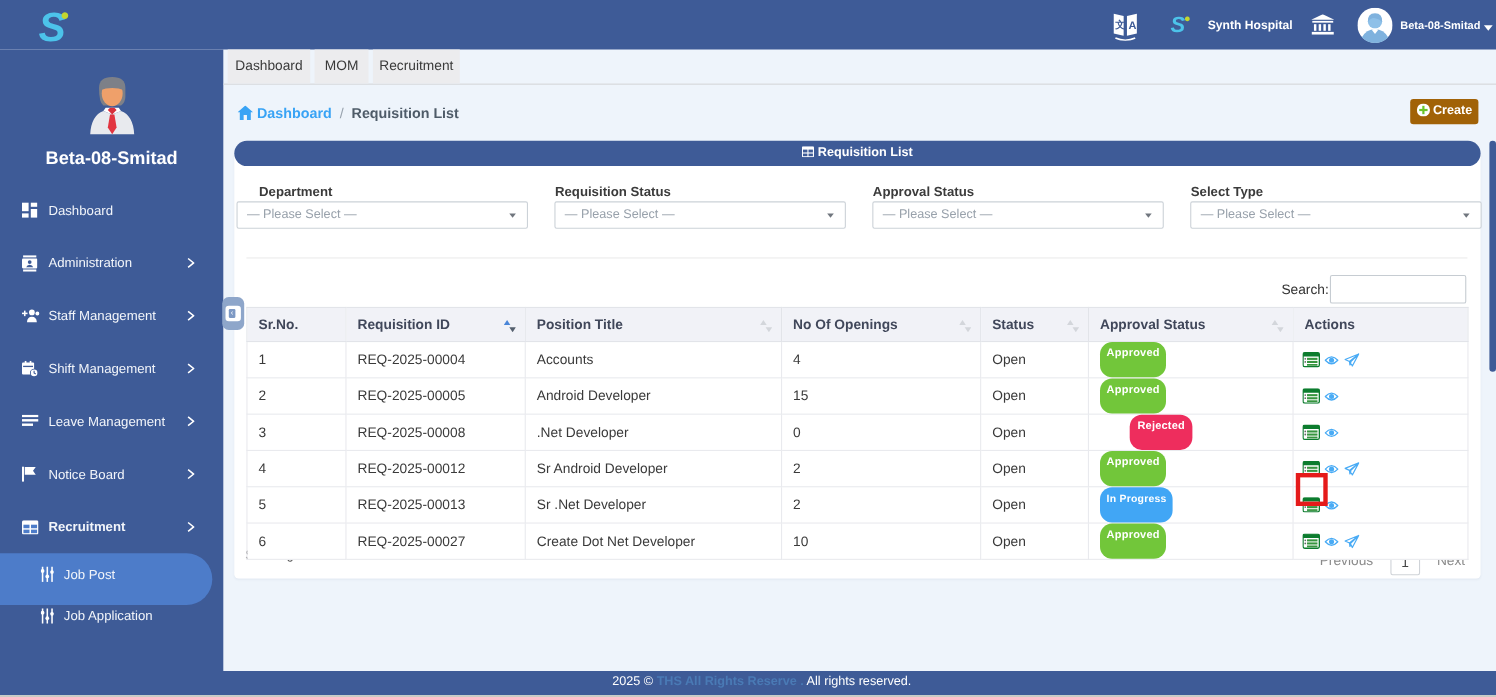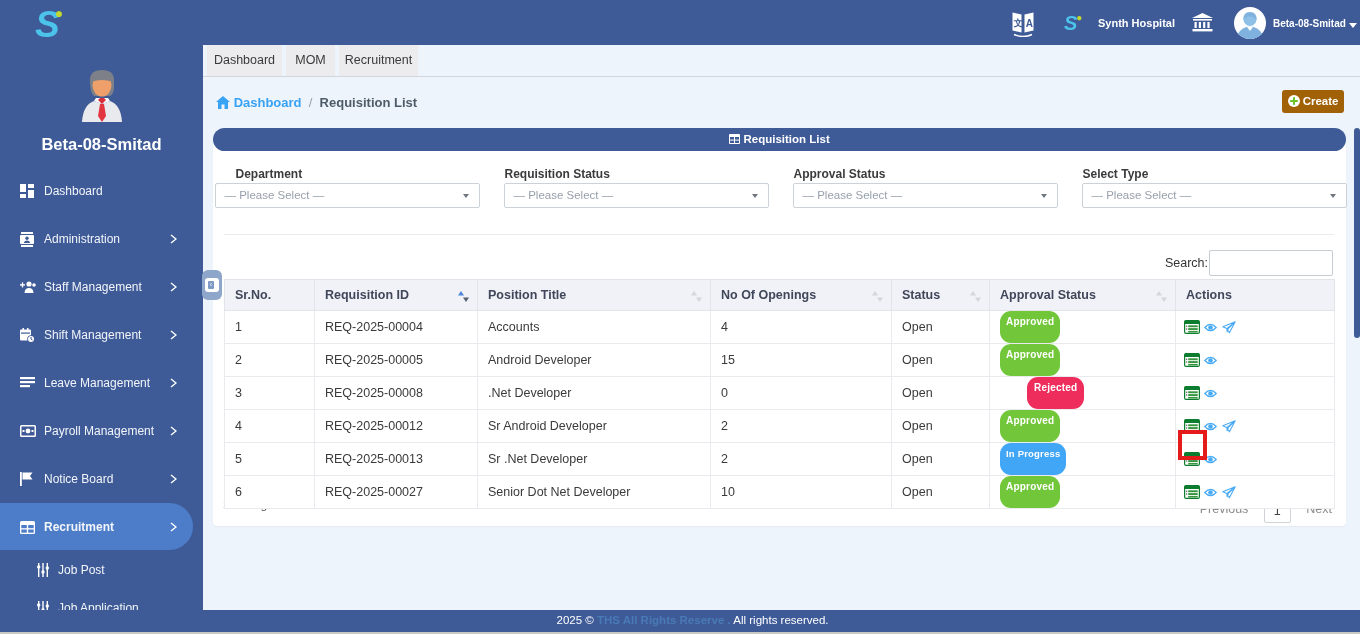--- a/index.html
+++ b/index.html
@@ -130,31 +130,20 @@
   <div class="menu-item"><i class="mi">
         <svg width="15" height="12" viewBox="0 0 15 12">
           <rect x="0" y="0" width="15" height="2.2" fill="#fff"></rect>
           <rect x="0" y="4" width="15" height="2.2" fill="#fff"></rect>
           <rect x="0" y="8" width="10" height="2.2" fill="#fff"></rect>
         </svg>
       </i>Leave Management<svg class="chev" width="7" height="10" viewBox="0 0 7 10">
         <path d="M1 1 L6 5 L1 9" stroke="#fff" stroke-width="1.4" fill="none"></path>
       </svg></div>
   <div class="menu-item"><i class="mi">
-        <svg width="16" height="12" viewBox="0 0 16 12">
-          <rect x="0" y="0" width="16" height="12" rx="1.5" fill="#fff"></rect>
-          <rect x="1.5" y="1.5" width="13" height="9" fill="#3e5b97"></rect>
-          <circle cx="8" cy="6" r="2.4" fill="#fff"></circle>
-          <rect x="2.5" y="5" width="2" height="2" fill="#fff"></rect>
-          <rect x="11.5" y="5" width="2" height="2" fill="#fff"></rect>
-        </svg>
-      </i>Payroll Management<svg class="chev" width="7" height="10" viewBox="0 0 7 10">
-        <path d="M1 1 L6 5 L1 9" stroke="#fff" stroke-width="1.4" fill="none"></path>
-      </svg></div>
-  <div class="menu-item"><i class="mi">
         <svg width="13" height="14" viewBox="0 0 13 14">
           <rect x="0" y="0" width="1.8" height="14" fill="#fff"></rect>
           <path d="M2.5 0.5 L12.5 0.5 L10 4 L12.5 7.5 L2.5 7.5 Z" fill="#fff"></path>
         </svg>
       </i>Notice Board<svg class="chev" width="7" height="10" viewBox="0 0 7 10">
         <path d="M1 1 L6 5 L1 9" stroke="#fff" stroke-width="1.4" fill="none"></path>
       </svg></div>
   <div class="menu-item" style="font-weight:bold;"><i class="mi">
         <svg width="15" height="13" viewBox="0 0 15 13">
           <rect x="0" y="0" width="15" height="13" rx="1.5" fill="#fff"></rect>
@@ -362,21 +351,21 @@
             <circle cx="2.6" cy="6.2" r="0.8" fill="#666"></circle>
             <circle cx="2.6" cy="9" r="0.8" fill="#666"></circle>
           </svg> <svg width="13" height="11" viewBox="0 0 13 11">
             <path d="M0.8 5.5 Q6.5 -0.8 12.2 5.5 Q6.5 11.8 0.8 5.5 Z" fill="none" stroke="#49abf5" stroke-width="1.2"></path>
             <circle cx="6.5" cy="5.5" r="2.3" fill="#49abf5"></circle>
           </svg></td>
       </tr>
 <tr>
         <td>6</td>
         <td>REQ-2025-00027</td>
-        <td>Senior Dot Net Developer</td>
+        <td>Create Dot Net Developer</td>
         <td>10</td>
         <td>Open</td>
         <td><span class="pill" style="background:#72c63a;">Approved</span></td>
         <td class="icnrow"><svg width="16" height="14" viewBox="0 0 16 14">
             <rect x="0.6" y="0.6" width="14.8" height="12.8" rx="1.5" fill="#fff" stroke="#0c7c2e" stroke-width="1.2"></rect>
             <path d="M1.5 0.6 L14.5 0.6 Q15.4 0.6 15.4 1.6 L15.4 4 L0.6 4 L0.6 1.6 Q0.6 0.6 1.5 0.6 Z" fill="#0c7c2e"></path>
             <rect x="4.2" y="5.3" width="9.5" height="1.9" fill="#37953f"></rect>
             <rect x="4.2" y="8.1" width="9.5" height="1.9" fill="#37953f"></rect>
             <rect x="4.2" y="10.9" width="9.5" height="1.6" fill="#37953f"></rect>
             <circle cx="2.6" cy="6.2" r="0.8" fill="#666"></circle>

